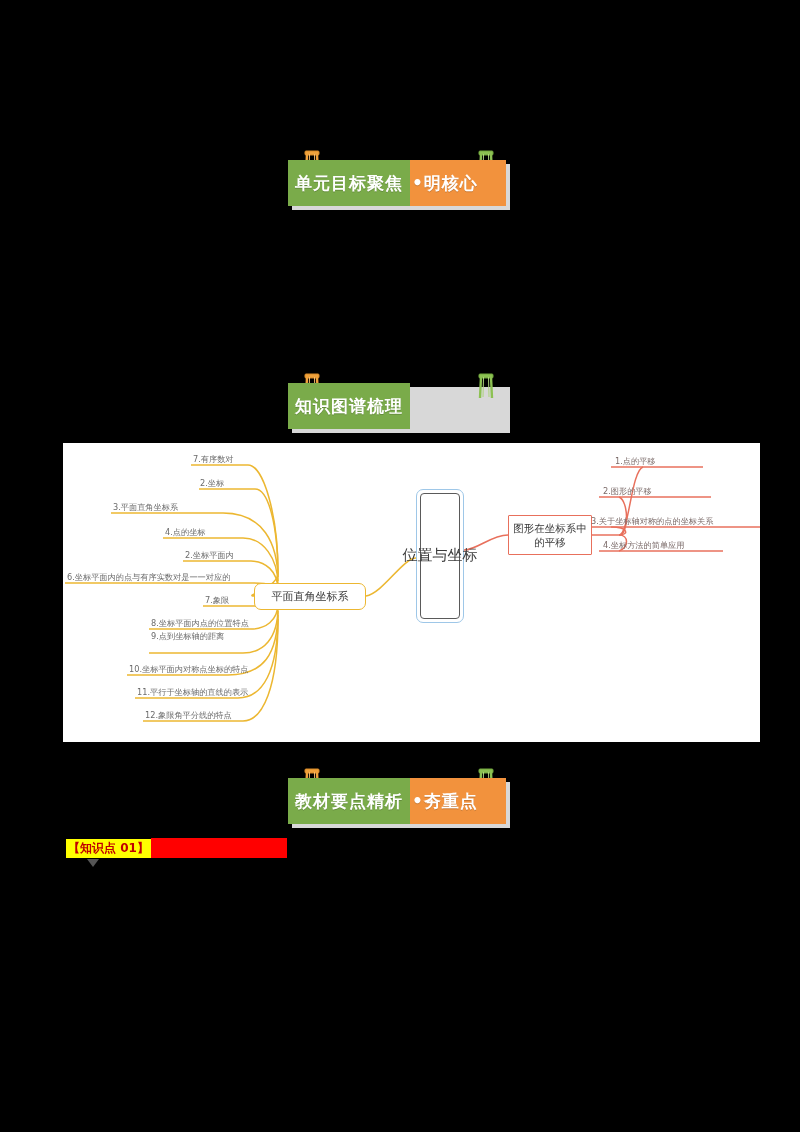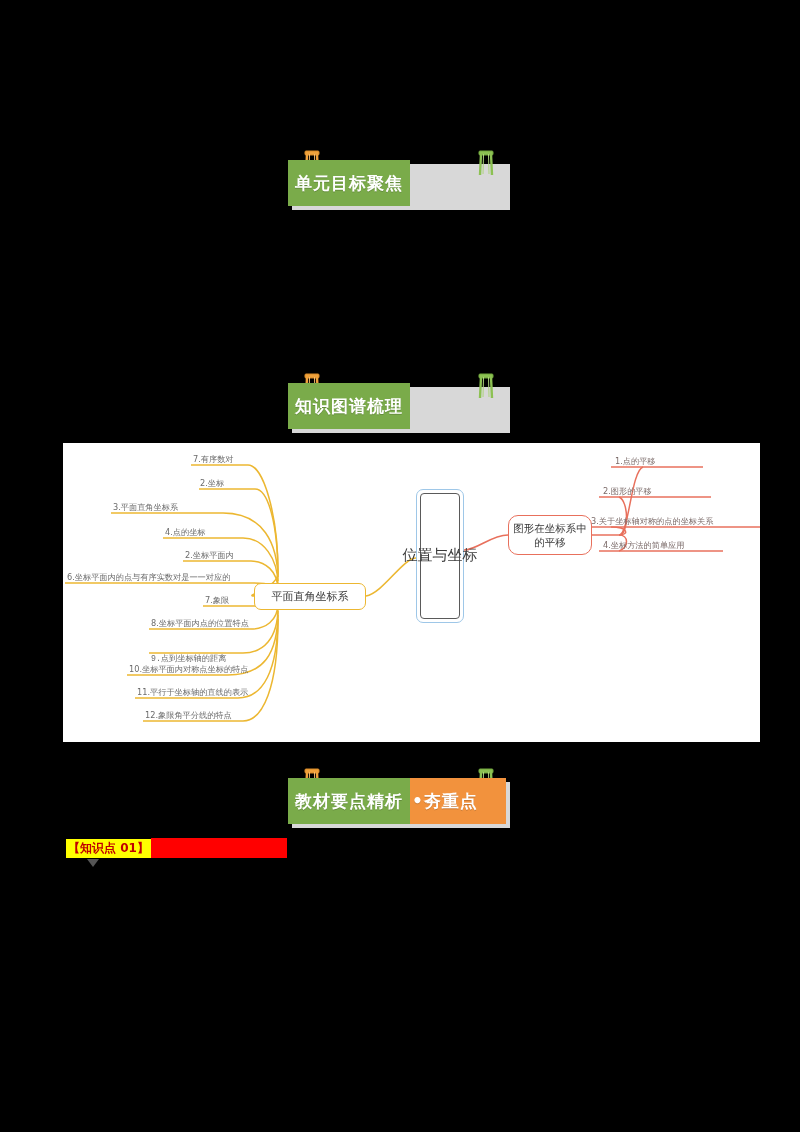--- a/index.html
+++ b/index.html
@@ -66,21 +66,21 @@
   }
   .center-node .inner{
     border:1.4px solid #5a5a5a;border-radius:4px;
     width:38px;height:124px;
     display:flex;flex-direction:column;align-items:center;justify-content:center;
     font-size:15px;line-height:1.42;color:#3b3b3b;letter-spacing:0px;
   }
   
   .right-main{
     left:445px;top:72px;width:84px;height:40px;
-    border:1.4px solid #e8705c;border-radius:10px;background:#fff;
+    border:1.4px solid #e8705c;border-radius:1px;background:#fff;
     display:flex;align-items:center;justify-content:center;
     font-size:10.5px;line-height:1.35;text-align:center;color:#3b3b3b;
     white-space:normal;padding:2px 3px;
   }
   
   .left-main{
     left:191px;top:140px;width:112px;height:27px;
     border:1.4px solid #ecb731;border-radius:7px;background:#fff;
     display:flex;align-items:center;justify-content:center;
     font-size:11px;color:#3b3b3b;
@@ -124,20 +124,23 @@
       <path d="M9.5 6 L9 26 M14.5 6 L15 26" stroke="#f7bd6e" stroke-width="1" fill="none"></path>
     </svg>
     <svg class="clip right" viewBox="0 0 24 30">
       <rect x="5" y="3" width="14" height="4" rx="1" fill="#8cc152" stroke="#71a63d" stroke-width="1"></rect>
       <path d="M7 6 L6 27 M17 6 L18 27" stroke="#8cc152" stroke-width="2.4" fill="none"></path>
       <path d="M9.5 6 L9 26 M14.5 6 L15 26" stroke="#aed47d" stroke-width="1" fill="none"></path>
     </svg>
     <div class="bar">
       <div class="seg-green">
         <span class="t1">单元目标聚焦</span>
+      </div>
+      <div class="seg-orange">
+        <span class="t2">•明核心</span>
       </div>
     </div>
   </div>
 
   <div class="banner" style="left:288px;top:371px;">
     <div class="shadowbar"></div>
     <svg class="clip left" viewBox="0 0 24 30">
       <rect x="5" y="3" width="14" height="4" rx="1" fill="#f0a23c" stroke="#d98a26" stroke-width="1"></rect>
       <path d="M7 6 L6 27 M17 6 L18 27" stroke="#f0a23c" stroke-width="2.4" fill="none"></path>
       <path d="M9.5 6 L9 26 M14.5 6 L15 26" stroke="#f7bd6e" stroke-width="1" fill="none"></path>
@@ -219,21 +222,21 @@
     <div class="mm-node left-main">平面直角坐标系</div>
 
     <div class="leaf" style="left:130px;top:12px;">7.有序数对</div>
     <div class="leaf" style="left:137px;top:36px;">2.坐标</div>
     <div class="leaf" style="left:50px;top:60px;">3.平面直角坐标系</div>
     <div class="leaf" style="left:102px;top:85px;">4.点的坐标</div>
     <div class="leaf" style="left:122px;top:108px;">2.坐标平面内</div>
     <div class="leaf" style="left:4px;top:130px;">6.坐标平面内的点与有序实数对是一一对应的</div>
     <div class="leaf" style="left:142px;top:153px;">7.象限</div>
     <div class="leaf" style="left:88px;top:176px;">8.坐标平面内点的位置特点</div>
-    <div class="leaf" style="left:88px;top:212px;font-family:Liberation Mono, monospace;">9.点到坐标轴的距离</div>
+    <div class="leaf" style="left:88px;top:189px;">9.点到坐标轴的距离</div>
     <div class="leaf" style="left:66px;top:222px;">10.坐标平面内对称点坐标的特点</div>
     <div class="leaf" style="left:74px;top:245px;">11.平行于坐标轴的直线的表示</div>
     <div class="leaf" style="left:82px;top:268px;">12.象限角平分线的特点</div>
 
     <div class="leaf right" style="left:552px;top:14px;">1.点的平移</div>
     <div class="leaf right" style="left:540px;top:44px;">2.图形的平移</div>
     <div class="leaf right" style="left:528px;top:74px;">3.关于坐标轴对称的点的坐标关系</div>
     <div class="leaf right" style="left:540px;top:98px;text-align:center;">4.坐标方法的简单应用</div>
   </div>
 

